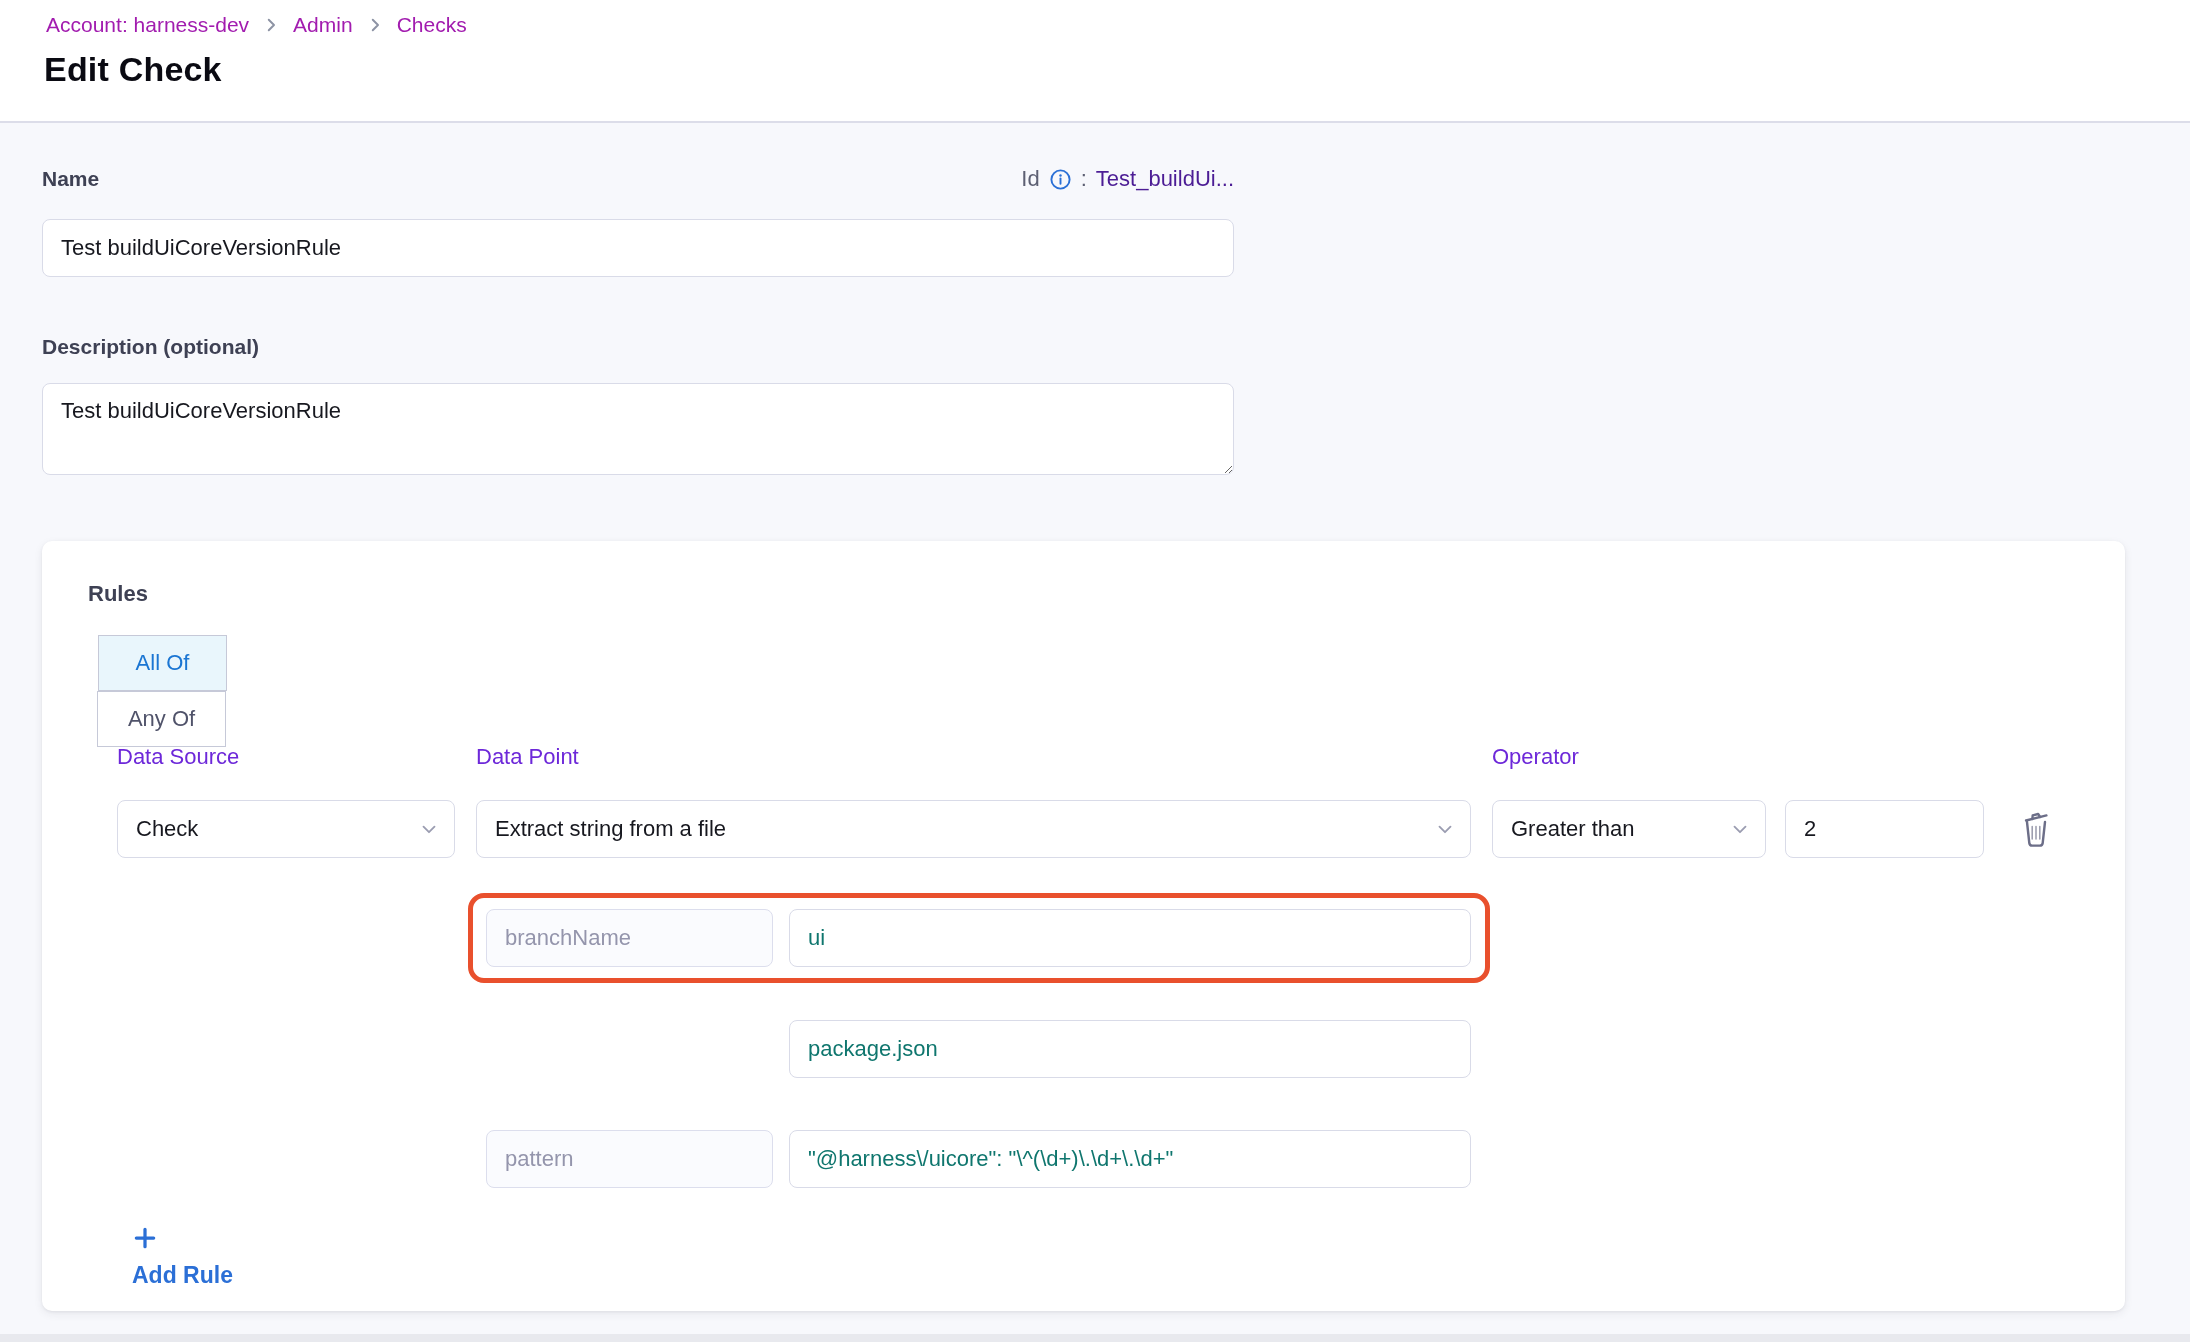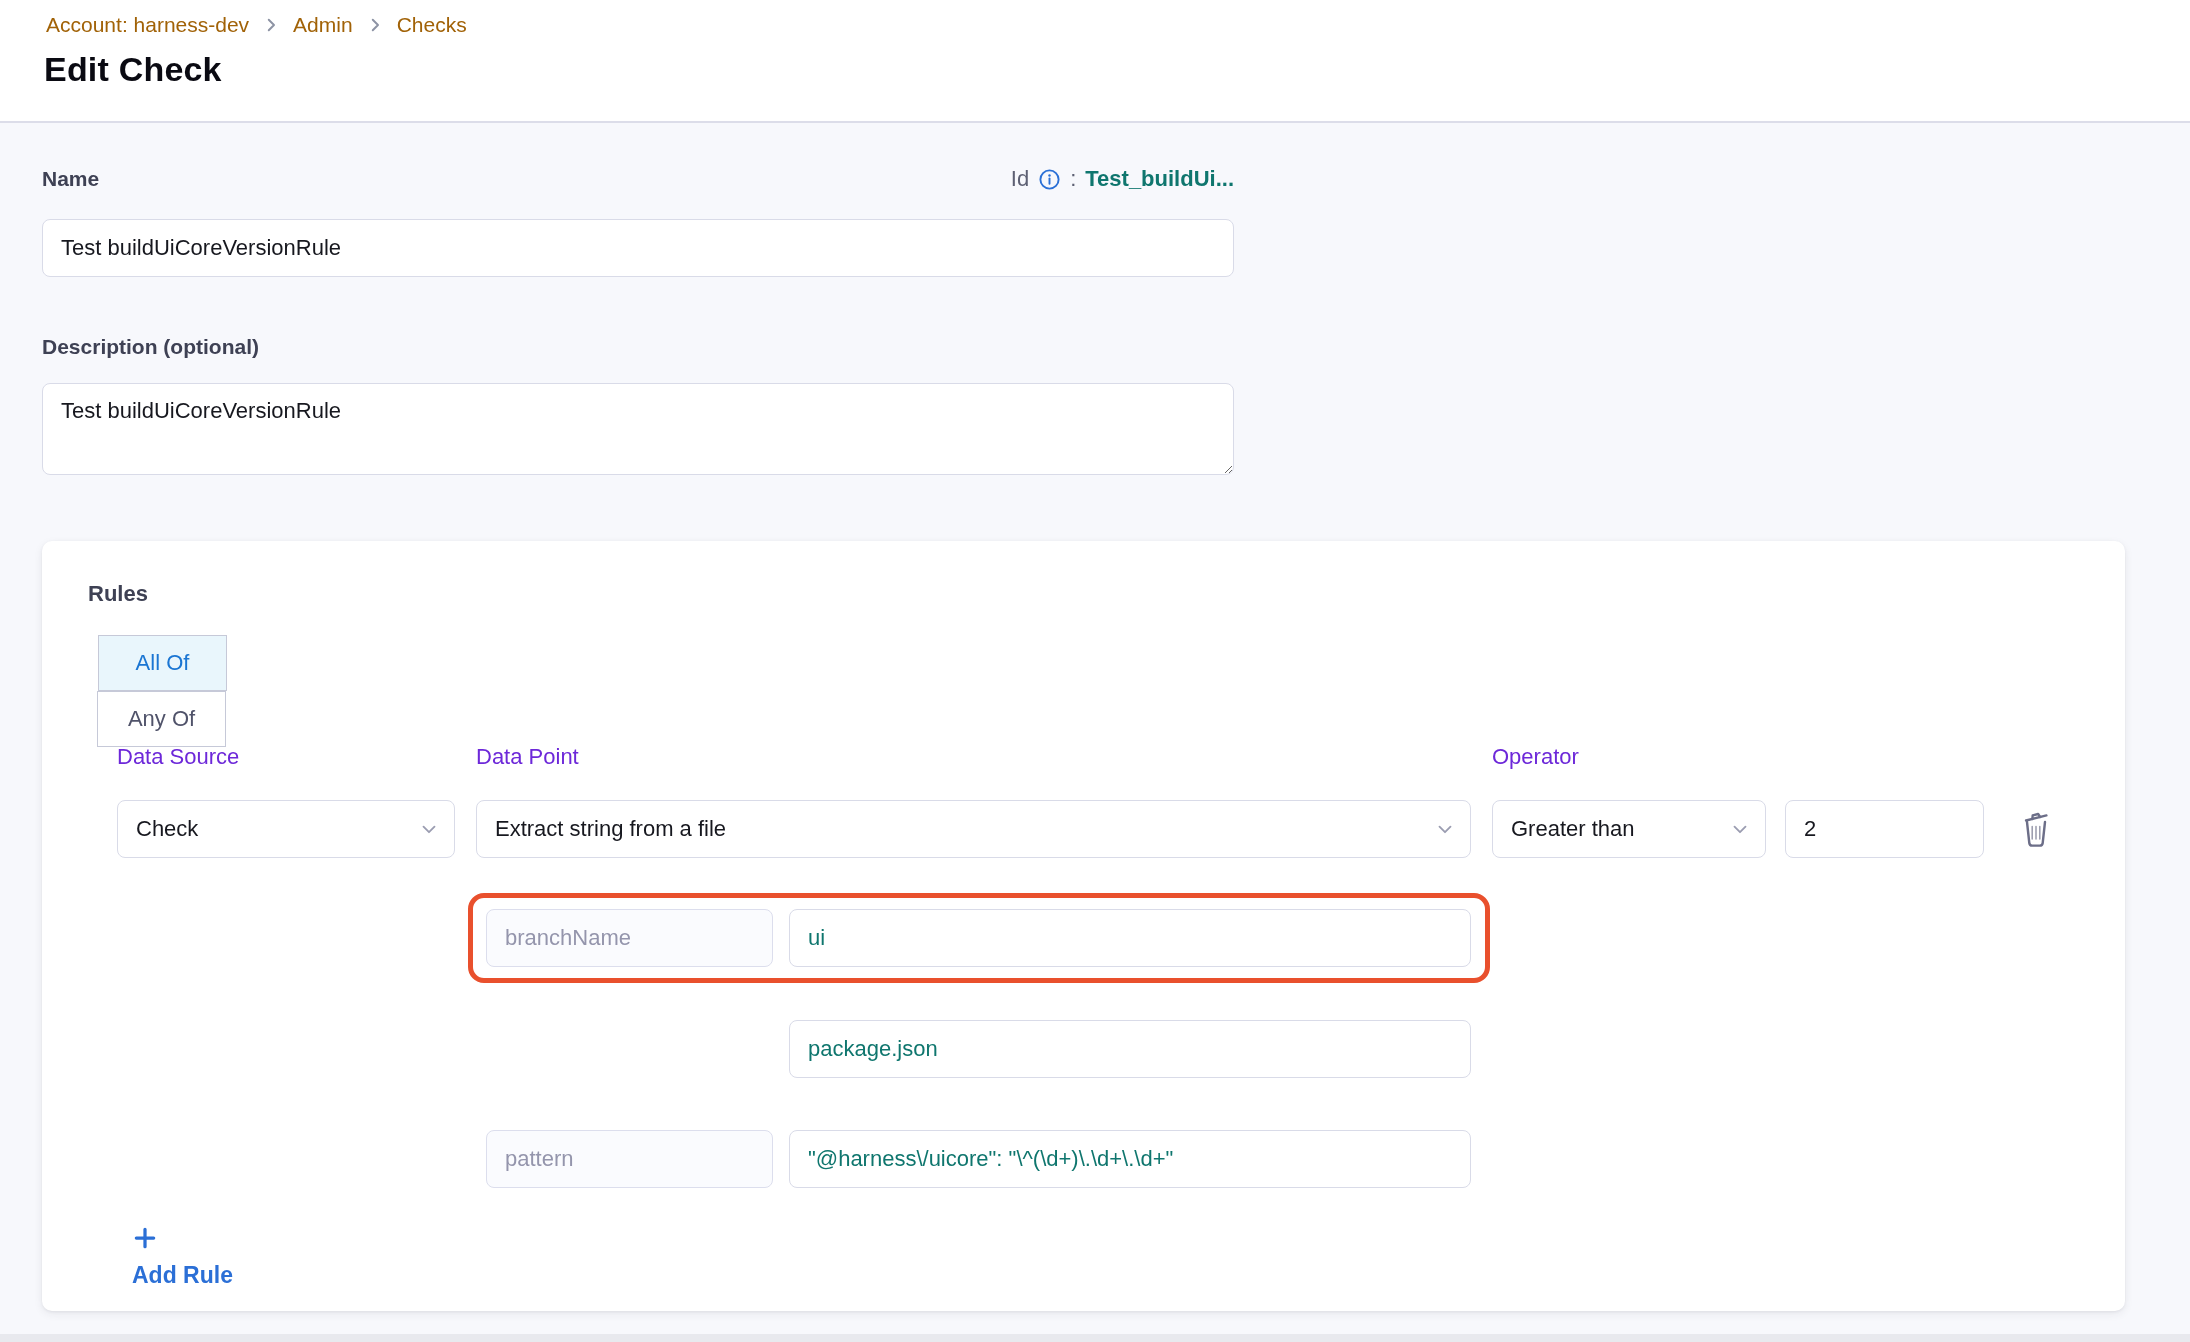--- a/index.html
+++ b/index.html
@@ -15,38 +15,38 @@
   
   .header {
     position:absolute; left:0; top:0; width:2190px; height:123px;
     background:#ffffff; border-bottom:2px solid #dcdde9;
   }
   .breadcrumb {
     position:absolute; left:46px; top:13px;
     display:flex; align-items:center; gap:13px;
     font-size:21px; font-weight:500;
   }
-  .crumb { color:#a16207; cursor:pointer; white-space:nowrap; }
+  .crumb { color:#a21caf; cursor:pointer; white-space:nowrap; }
   .crumb-sep { display:flex; align-items:center; }
   .page-title {
     position:absolute; left:44px; top:50px;
     font-size:34px; font-weight:700; color:#0a0a12; letter-spacing:0.2px;
   }
 
   
   .name-row {
     position:absolute; left:42px; top:166px; width:1192px;
     display:flex; justify-content:space-between; align-items:center;
   }
   .field-label { font-size:21px; font-weight:600; color:#3e4154; }
   .id-group { display:flex; align-items:center; gap:9px; font-size:22px; }
   .id-label { color:#5d6073; font-weight:500; }
   .id-info { display:flex; align-items:center; cursor:pointer; }
   .id-colon { color:#5d6073; }
-  .id-link { color:#0f766e; cursor:pointer;font-weight:bold; }
+  .id-link { color:#4c1d95; cursor:pointer; }
 
   .text-input {
     position:absolute; height:58px;
     border:1px solid #d9dbe8; border-radius:8px; background:#ffffff;
     font-family:inherit; font-size:22px; color:#17181f;
     padding:0 18px; outline:none;
   }
   .name-input { left:42px; top:219px; width:1192px; }
 
   .desc-label { position:absolute; left:42px; top:335px; }

